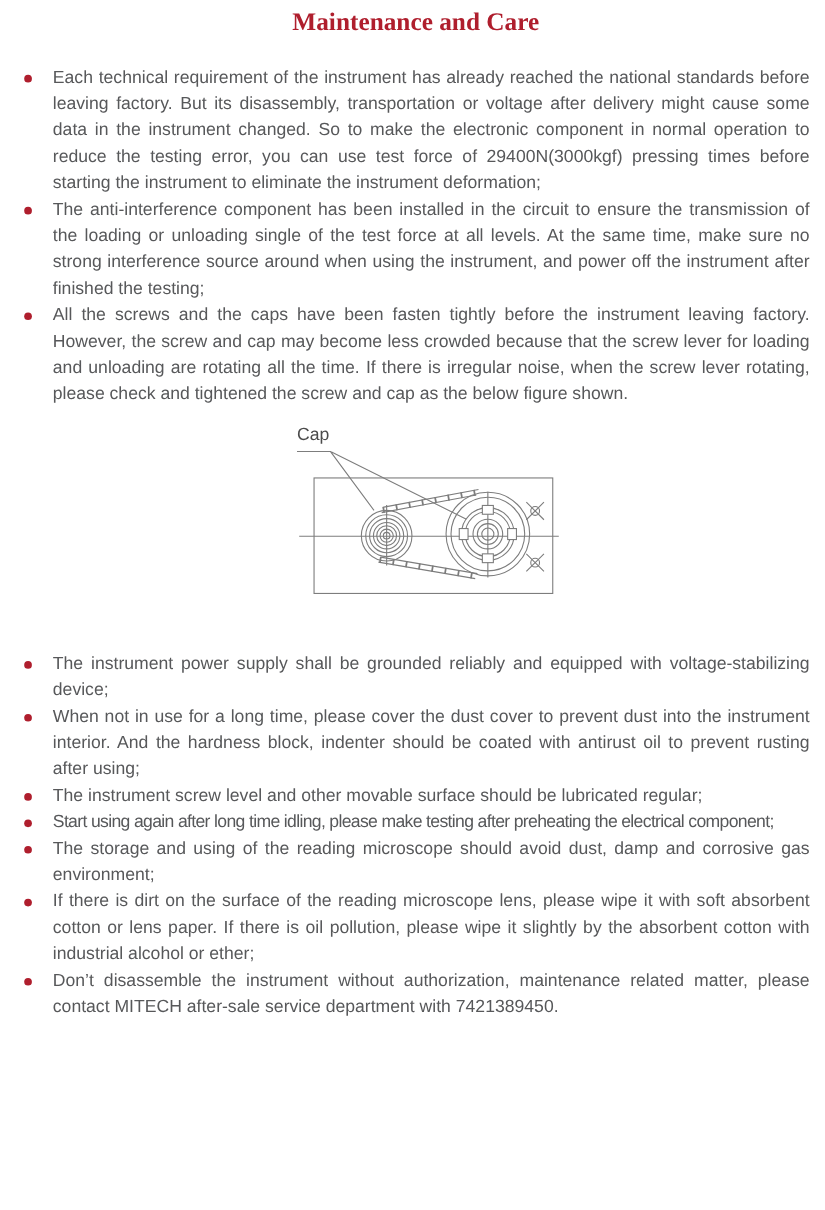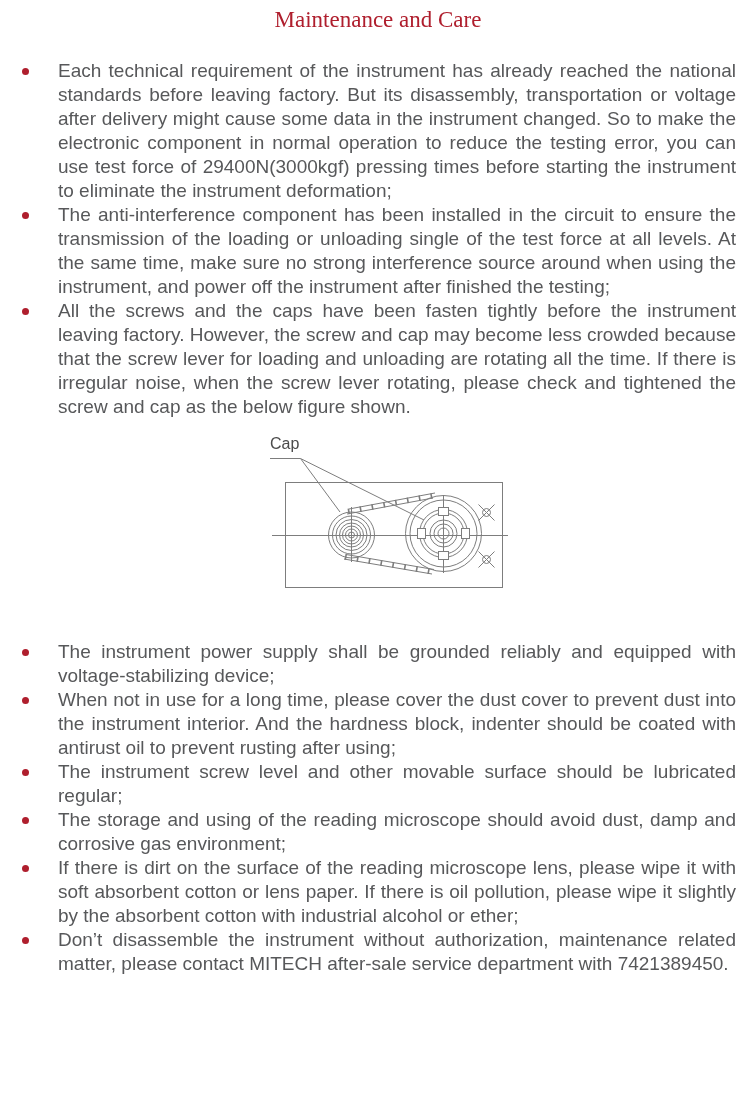--- a/index.html
+++ b/index.html
@@ -9,21 +9,21 @@
     box-sizing:border-box;
     padding:6px 14px 0 20px;
     background:#ffffff;
     font-family:"Liberation Sans", sans-serif;
     color:#57585A;
     overflow:hidden;
   }
   .title{
     margin:0;
     font-family:"Liberation Serif", serif;
-    font-weight:400;
+    font-weight:700;
     font-size:23px;
     line-height:28px;
     text-align:center;
     color:#AF1E2D;
   }
   ul.blist{
     list-style:none;
     margin:0;padding:0;
   }
   ul.blist.top{margin-top:25px;}
@@ -35,22 +35,22 @@
   .dot{
     flex:none;
     width:7px;height:7px;
     border-radius:50%;
     background:#AF1E2D;
     margin-top:9px;
     margin-left:2px;
   }
   .btxt{
     flex:1;
-    margin-left:29px;
-    font-size:19px;
+    margin-left:19px;
+    font-size:16px;
     line-height:24px;
     text-align:justify;
   }
   .btxt.tight{letter-spacing:-0.6px;}
   
   .figure{
     position:relative;
     height:182px;
     margin-top:16px;
   }
@@ -163,20 +163,24 @@
     <li>
       <span class="dot"></span>
       <span class="btxt">When not in use for a long time, please cover the dust cover to prevent dust into the instrument interior. And the hardness block, indenter should be coated with antirust oil to prevent rusting after using;</span>
     </li>
     <li>
       <span class="dot"></span>
       <span class="btxt">The instrument screw level and other movable surface should be lubricated regular;</span>
     </li>
     <li>
       <span class="dot"></span>
+      <span class="btxt tight">Start using again after long time idling, please make testing after preheating the electrical component;</span>
+    </li>
+    <li>
+      <span class="dot"></span>
       <span class="btxt">The storage and using of the reading microscope should avoid dust, damp and corrosive gas environment;</span>
     </li>
     <li>
       <span class="dot"></span>
       <span class="btxt">If there is dirt on the surface of the reading microscope lens, please wipe it with soft absorbent cotton or lens paper. If there is oil pollution, please wipe it slightly by the absorbent cotton with industrial alcohol or ether;</span>
     </li>
     <li>
       <span class="dot"></span>
       <span class="btxt">Don’t disassemble the instrument without authorization, maintenance related matter, please contact MITECH after-sale service department with 7421389450.</span>
     </li>

